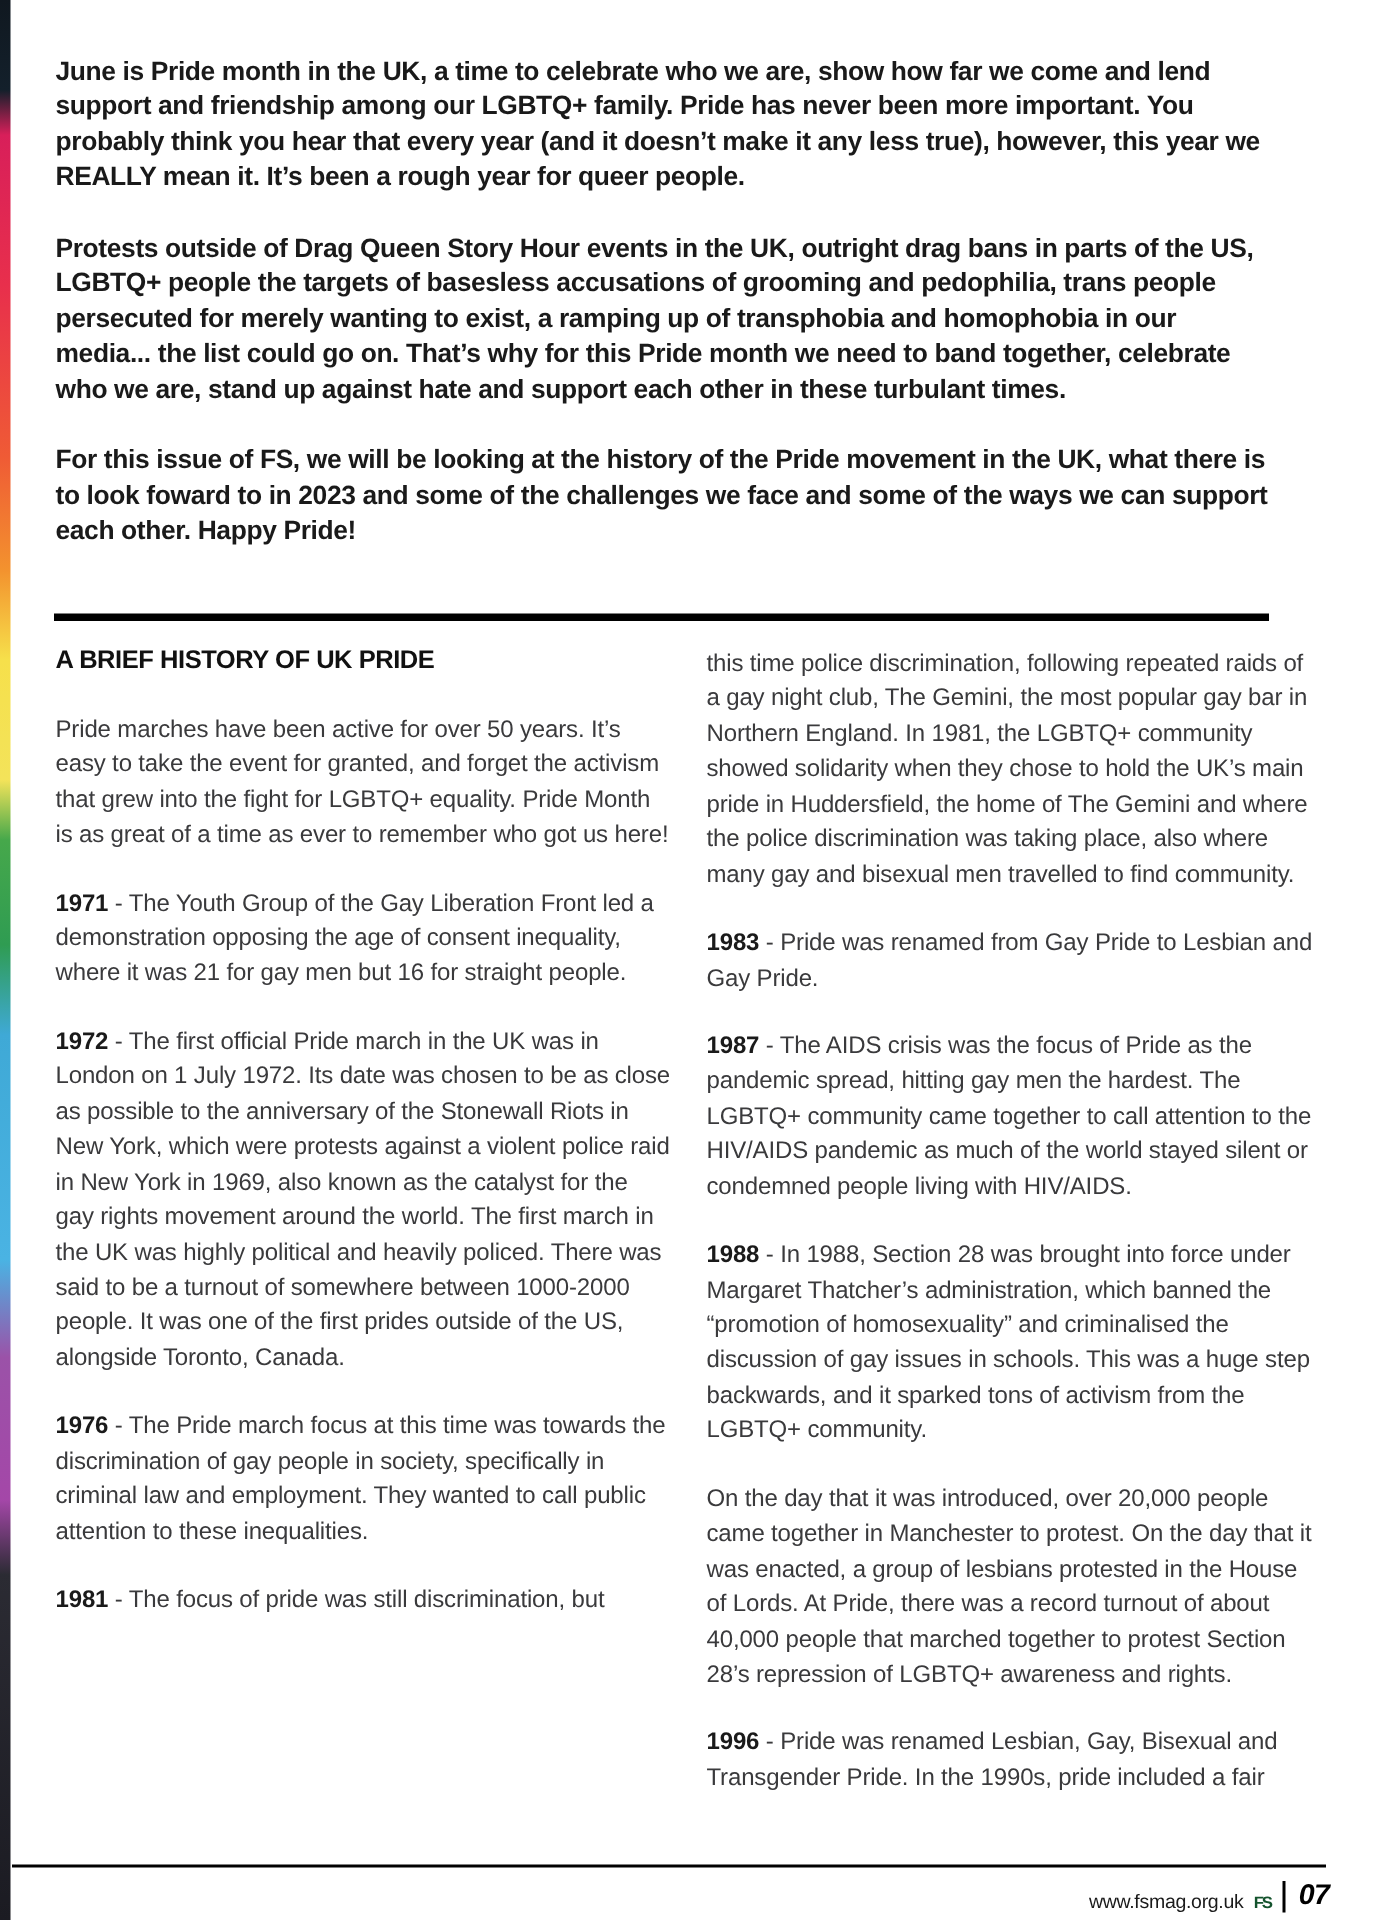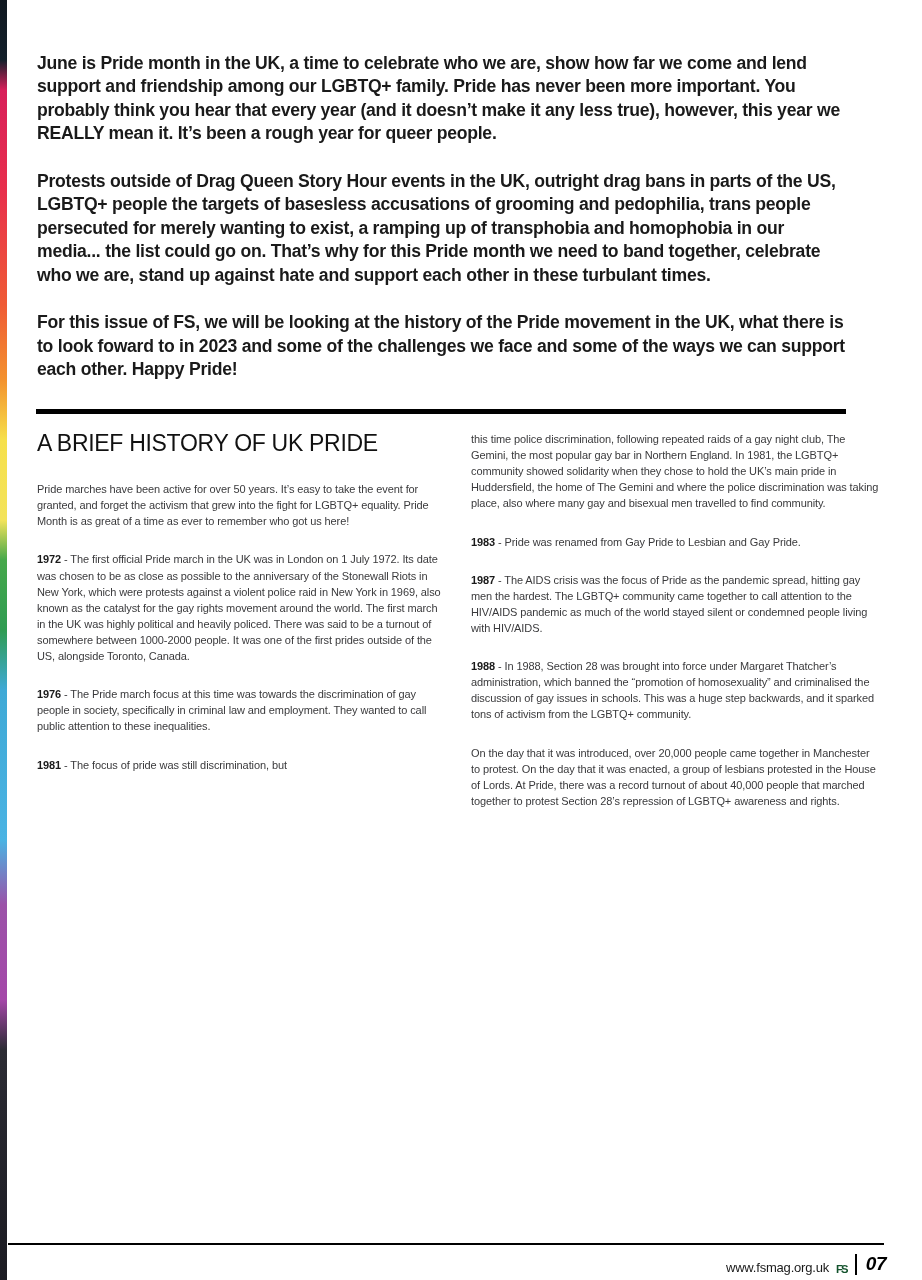--- a/index.html
+++ b/index.html
@@ -65,21 +65,21 @@
     position: absolute;
     left: 0; top: 0;
     width: 922px;
     height: 1280px;
   }
 
   
   #intro {
     position: absolute;
     left: 37px;
-    top: 52px;
+    top: 36px;
     width: 812px;
   }
   #intro p {
     margin: 0 0 24px 0;
     font-weight: bold;
     font-size: 17.6px;
     line-height: 1.335;
     letter-spacing: -0.25px;
     color: #1a1a1a;
   }
@@ -106,31 +106,31 @@
   .col {
     position: absolute;
     top: 0;
     width: 410px;
   }
   #col-left  { left: 0; }
   #col-right { left: 434px; }
 
   h1#headline {
     margin: 0 0 26px 0;
-    font-size: 23px;
-    font-weight: normal;
+    font-size: 17px;
+    font-weight: bold;
     letter-spacing: -0.3px;
     line-height: 1.05;
     color: #111111;
     text-transform: uppercase;
   }
 
   .body-p {
     margin: 0 0 22px 0;
-    font-size: 11px;
+    font-size: 16px;
     line-height: 1.465;
     letter-spacing: -0.1px;
     color: #3a3a3c;
     font-weight: normal;
   }
   .body-p:last-child { margin-bottom: 0; }
   .body-p .yr {
     font-weight: bold;
     color: #1a1a1a;
   }
@@ -196,40 +196,42 @@
   <div id="top-rule"></div>
 
   <section id="article">
 
     <div class="col" id="col-left">
       <h1 id="headline">A BRIEF HISTORY OF UK PRIDE</h1>
 
       <p class="body-p"><span class="txt">Pride marches have been active for over 50 years. It’s easy to take the event for granted, and forget the activism that grew into the fight for LGBTQ+ equality. Pride Month is as great of a time as ever to remember who got us here!</span></p>
 
 
+      <p class="body-p"><span class="yr">1971</span><span class="txt"> - The Youth Group of the Gay Liberation Front led a demonstration opposing the age of consent inequality, where it was 21 for gay men but 16 for straight people.</span></p>
 
       <p class="body-p"><span class="yr">1972</span><span class="txt"> - The first official Pride march in the UK was in London on 1 July 1972. Its date was chosen to be as close as possible to the anniversary of the Stonewall Riots in New York, which were protests against a violent police raid in New York in 1969, also known as the catalyst for the gay rights movement around the world. The first march in the UK was highly political and heavily policed. There was said to be a turnout of somewhere between 1000-2000 people. It was one of the first prides outside of the US, alongside Toronto, Canada.</span></p>
 
       <p class="body-p"><span class="yr">1976</span><span class="txt"> - The Pride march focus at this time was towards the discrimination of gay people in society, specifically in criminal law and employment. They wanted to call public attention to these inequalities.</span></p>
 
       <p class="body-p"><span class="yr">1981</span><span class="txt"> - The focus of pride was still discrimination, but</span></p>
     </div>
 
     <div class="col" id="col-right">
       <p class="body-p"><span class="txt">this time police discrimination, following repeated raids of a gay night club, The Gemini, the most popular gay bar in Northern England. In 1981, the LGBTQ+ community showed solidarity when they chose to hold the UK’s main pride in Huddersfield, the home of The Gemini and where the police discrimination was taking place, also where many gay and bisexual men travelled to find community.</span></p>
 
       <p class="body-p"><span class="yr">1983</span><span class="txt"> - Pride was renamed from Gay Pride to Lesbian and Gay Pride.</span></p>
 
       <p class="body-p"><span class="yr">1987</span><span class="txt"> - The AIDS crisis was the focus of Pride as the pandemic spread, hitting gay men the hardest. The LGBTQ+ community came together to call attention to the HIV/AIDS pandemic as much of the world stayed silent or condemned people living with HIV/AIDS.</span></p>
 
       <p class="body-p"><span class="yr">1988</span><span class="txt"> - In 1988, Section 28 was brought into force under Margaret Thatcher’s administration, which banned the “promotion of homosexuality” and criminalised the discussion of gay issues in schools. This was a huge step backwards, and it sparked tons of activism from the LGBTQ+ community.</span></p>
 
       <p class="body-p"><span class="txt">On the day that it was introduced, over 20,000 people came together in Manchester to protest. On the day that it was enacted, a group of lesbians protested in the House of Lords. At Pride, there was a record turnout of about 40,000 people that marched together to protest Section 28’s repression of LGBTQ+ awareness and rights.</span></p>
 
 
+      <p class="body-p"><span class="yr">1996</span><span class="txt"> - Pride was renamed Lesbian, Gay, Bisexual and Transgender Pride. In the 1990s, pride included a fair</span></p>
     </div>
 
   </section>
 
   <div id="footer-rule"></div>
 
   <div id="footer">
     <span id="footer-url">www.fsmag.org.uk</span>
     <span id="footer-logo">FS</span>
     <span id="footer-div"></span>

